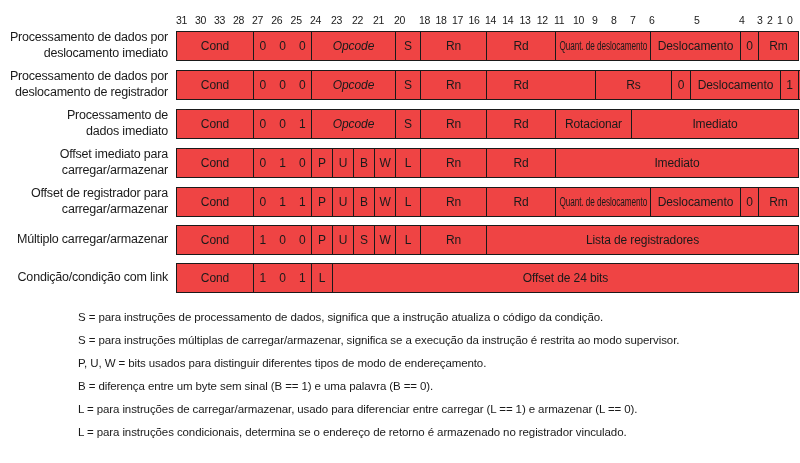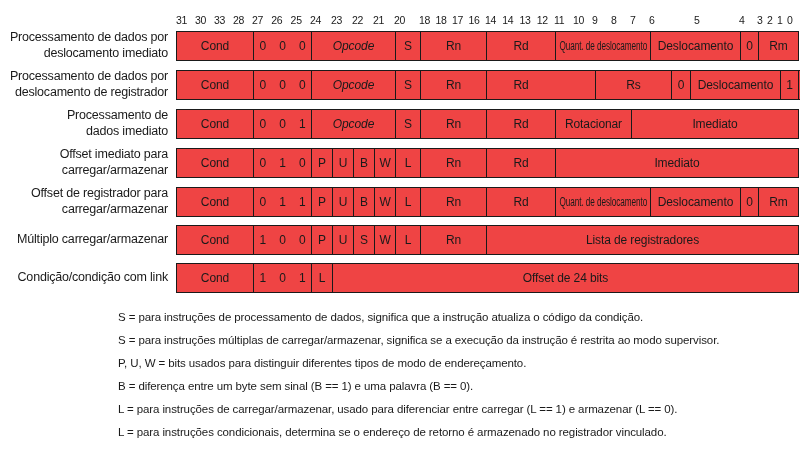--- a/index.html
+++ b/index.html
@@ -68,21 +68,21 @@
   }
   .field:first-child { border-left: none; }
   .field.italic span { font-style: italic; }
   .field.digits span { word-spacing: 10px; }
   .field > span {
     display: inline-block;
     transform-origin: center center;
   }
   .notes {
     margin-top: 18px;
-    margin-left: 118px;
+    margin-left: 78px;
   }
   .note {
     margin: 0 0 11px 0;
     font-size: 11.5px;
     letter-spacing: -0.1px;
     white-space: nowrap;
   }
 </style>
 </head>
 <body>

